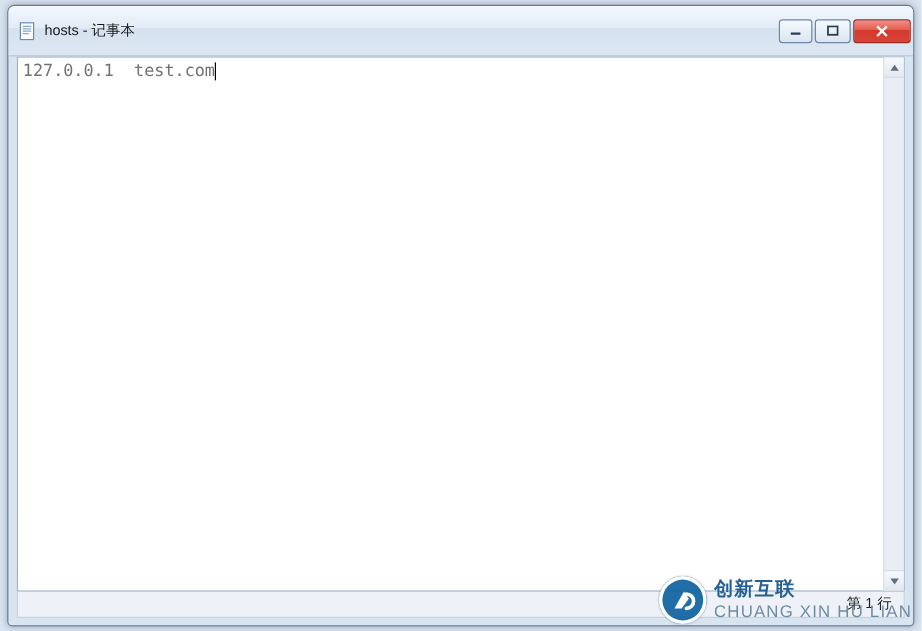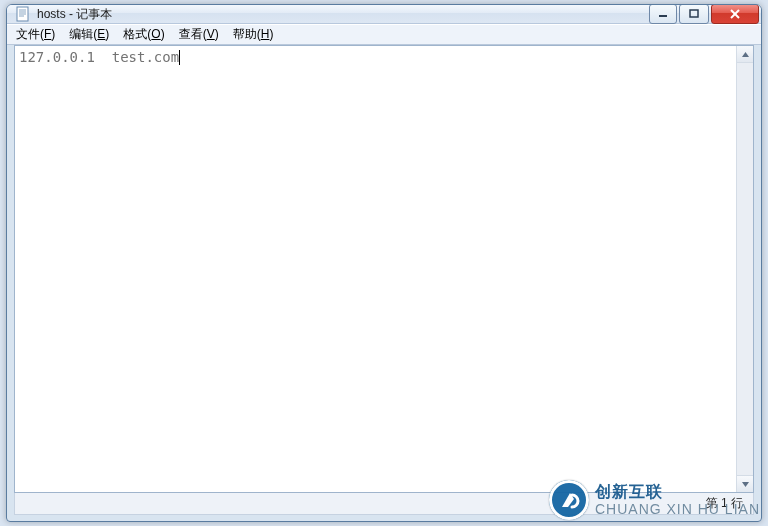--- a/index.html
+++ b/index.html
@@ -21,21 +21,21 @@
     height: 518px;
     background: linear-gradient(to bottom, #e8eff9 0, #d8e4f0 40px, #d8e4f0 100%);
     border: 1px solid #5a7ca0;
     border-radius: 6px 6px 4px 4px;
     box-shadow: 0 0 6px rgba(0,0,0,0.25);
     display: flex;
     flex-direction: column;
     overflow: hidden;
   }
   .titlebar {
-    height: 19px;
+    height: 42px;
     display: flex;
     align-items: center;
     padding: 0 2px 0 8px;
     background: linear-gradient(to bottom, #f4f8fd 0%, #e2ebf6 45%, #d6e2f0 46%, #dde7f3 100%);
     border-bottom: 1px solid #b8c8dd;
   }
   .app-icon {
     width: 16px; height: 16px;
     margin-right: 6px;
     flex-shrink: 0;
@@ -184,27 +184,20 @@
       </div>
       <div class="win-btn close">
         <svg width="12" height="10">
           <line x1="2" y1="1" x2="10" y2="9" stroke="#fff" stroke-width="2"></line>
           <line x1="10" y1="1" x2="2" y2="9" stroke="#fff" stroke-width="2"></line>
         </svg>
       </div>
     </div>
   </div>
 
-  <div class="menubar">
-    <span class="menu-item"><span>文件</span>(<u>F</u>)</span>
-    <span class="menu-item"><span>编辑</span>(<u>E</u>)</span>
-    <span class="menu-item"><span>格式</span>(<u>O</u>)</span>
-    <span class="menu-item"><span>查看</span>(<u>V</u>)</span>
-    <span class="menu-item"><span>帮助</span>(<u>H</u>)</span>
-  </div>
 
   <div class="client">
     <div class="text-area"><span>127.0.0.1  test.com</span><span class="caret"></span></div>
     <div class="vscroll">
       <div class="scroll-arrow">
         <svg width="9" height="9">
             <polygon points="4.5,2 8,7 1,7" fill="#5d6f85"></polygon>
           </svg>
       </div>
       <div class="scroll-track"></div>

